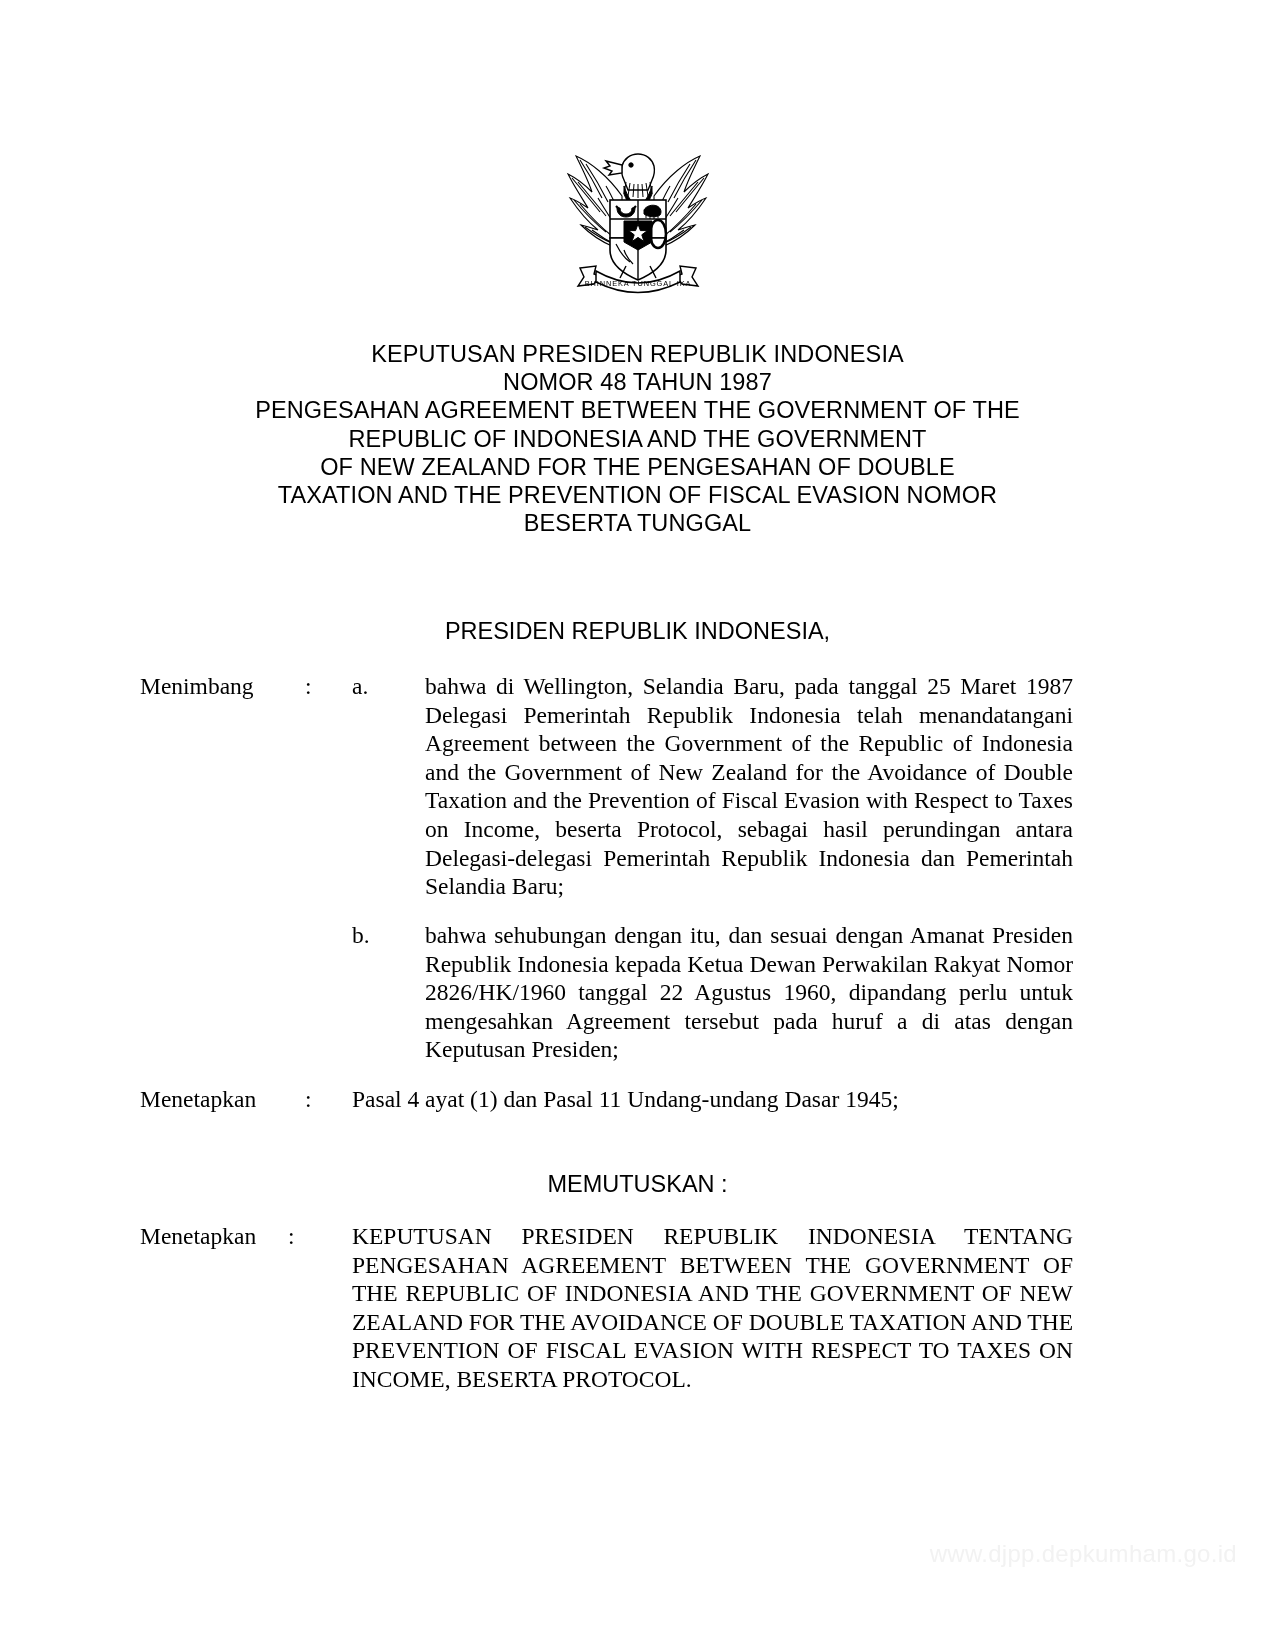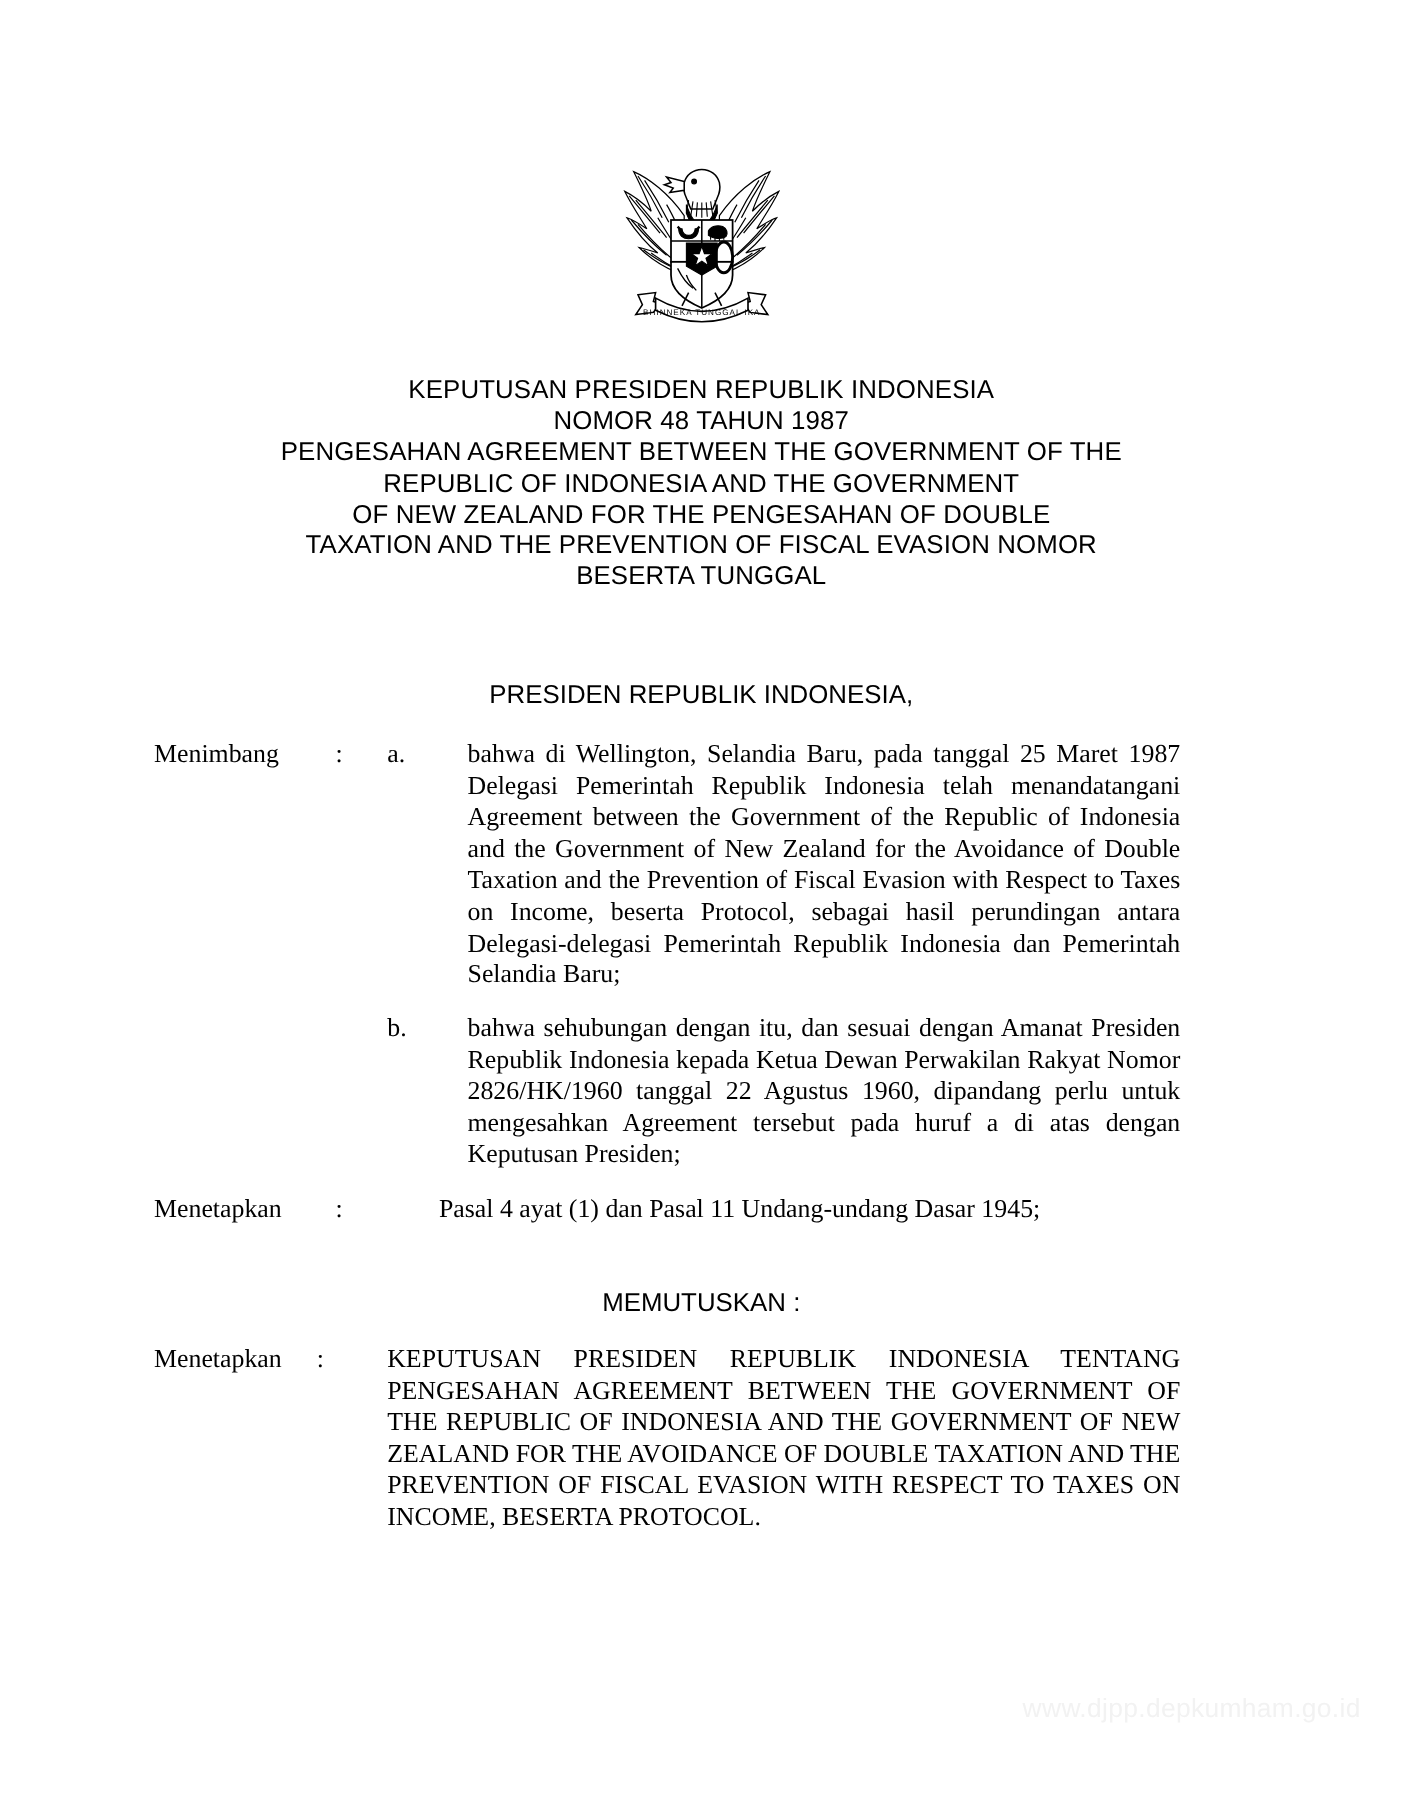--- a/index.html
+++ b/index.html
@@ -78,21 +78,20 @@
   .body-just {
     position: absolute;
     text-align: justify;
     text-justify: inter-word;
     hyphens: none;
   }
   .body-left {
     position: absolute;
     text-align: left;
     white-space: nowrap;
-    margin-left: 47px;
   }
 
   
   #menimbang-label  { top: 672px;  left: 140px; }
   #menimbang-colon  { top: 672px;  left: 305px; }
   #marker-a         { top: 672px;  left: 352px; }
   #para-a           { top: 672px;  left: 425px; width: 648px; }
   #marker-b         { top: 921px;  left: 352px; }
   #para-b           { top: 921px;  left: 425px; width: 648px; }
 

